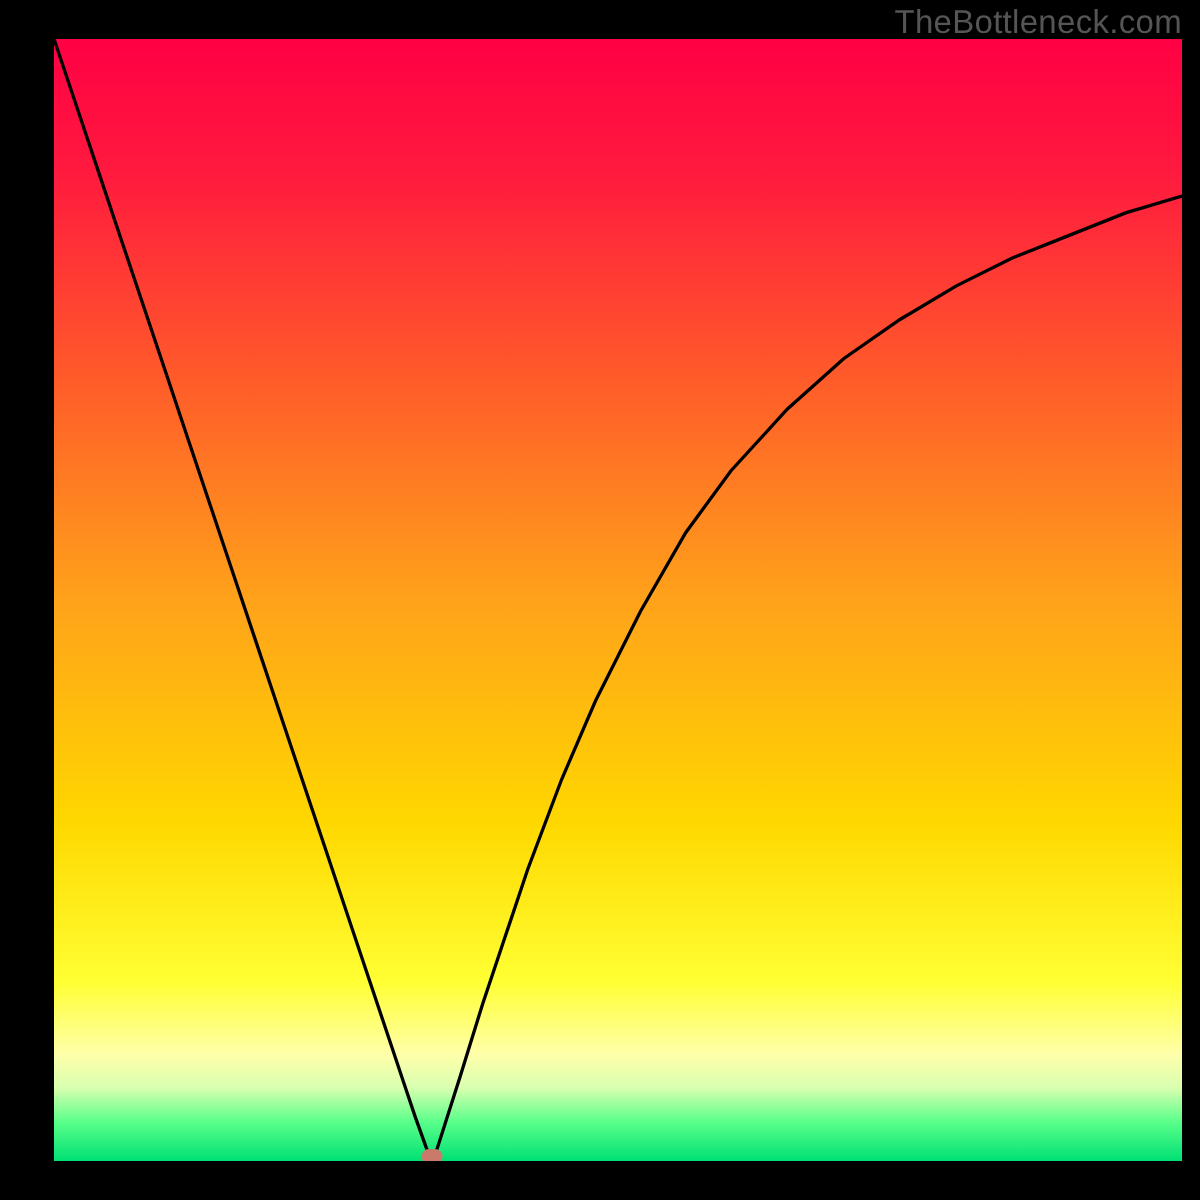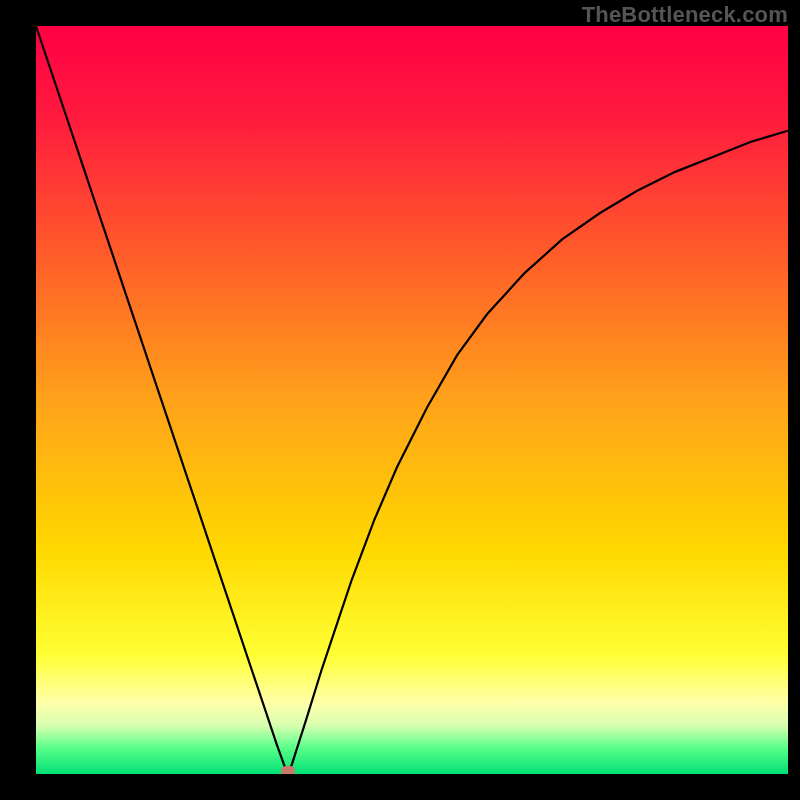--- a/index.html
+++ b/index.html
@@ -16,21 +16,21 @@
     width: 800px;
     height: 800px;
     background: #000;
   }
   .watermark {
     position: absolute;
     top: 2px;
     right: 12px;
     color: #555;
     font-size: 22px;
-    font-weight: 700;
+    font-weight: 400;
     letter-spacing: 0.2px;
     z-index: 5;
   }
   .plot-area {
     position: absolute;
     left: 36px;
     top: 26px;
     width: 752px;
     height: 748px;
     overflow: hidden;

